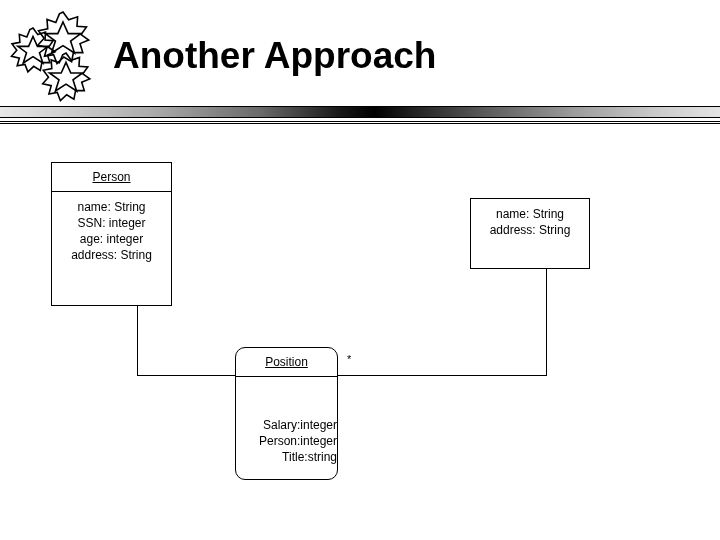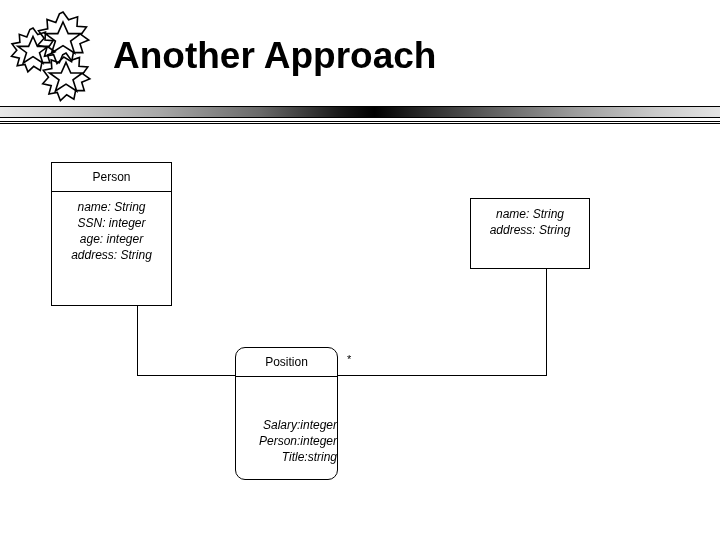--- a/index.html
+++ b/index.html
@@ -98,31 +98,31 @@
   }
   .uml-name {
     text-align: center;
     font-size: 12px;
     color: #000000;
     border-bottom: 1px solid #000000;
     box-sizing: border-box;
     line-height: 14px;
     padding-top: 7px;
     padding-bottom: 7px;
+    text-decoration: underline;
   }
   .uml-attrs {
     text-align: center;
     font-size: 12px;
     color: #000000;
     line-height: 16px;
     padding-top: 7px;
   }
   .uml-attr {
     white-space: nowrap;
-    font-style: italic;
   }
 
   #class-person      { left: 51px;  top: 162px; width: 121px; height: 144px; }
   #class-person .uml-name { height: 29px; }
 
   #class-company     { left: 470px; top: 198px; width: 120px; height: 71px; }
   #class-company .uml-name { height: 28px; }
 
   #class-position    { left: 235px; top: 347px; width: 103px; height: 133px; border-radius: 10px; }
   #class-position .uml-name { height: 29px; }

